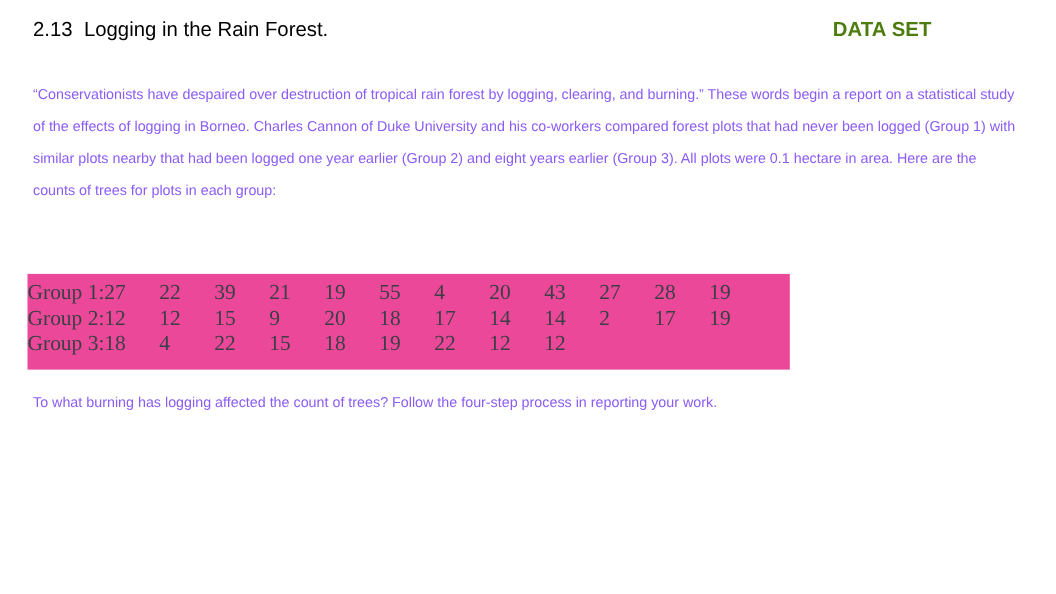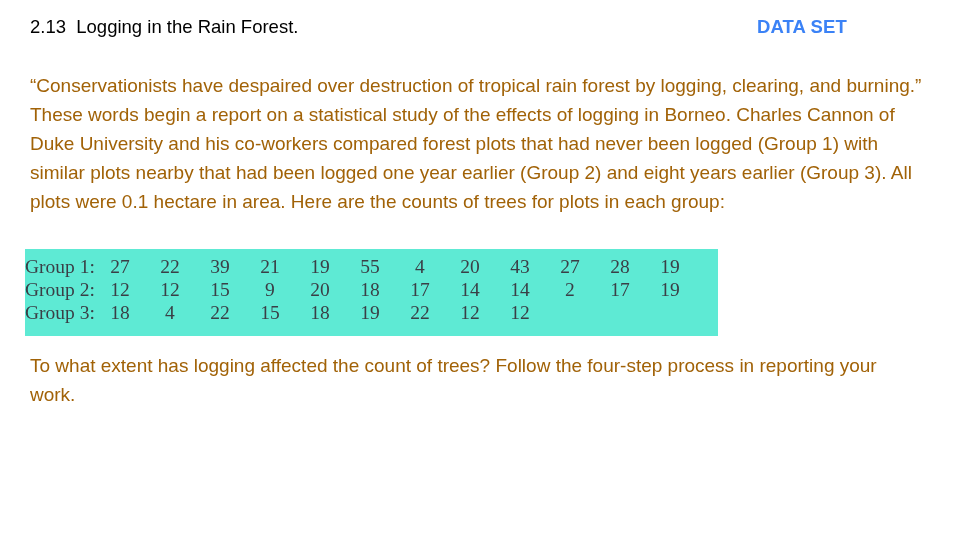--- a/index.html
+++ b/index.html
@@ -46,30 +46,30 @@
   }
   .dataset-flag {
     position: absolute;
     left: 727px;
     top: 0;
     font-size: 18.5px;
     line-height: 28px;
     font-weight: bold;
     letter-spacing: 0.1px;
     white-space: pre;
-    color: #3b82f6;
+    color: #4d7c0f;
   }
 
   
   .body-text {
     position: absolute;
     left: 30px;
-    font-size: 19px;
+    font-size: 13px;
     line-height: 29px;
-    color: #a16207;
+    color: #8b5cf6;
     width: 895px;
   }
   .intro-paragraph {
     top: 71px;
   }
   .closing-paragraph {
     top: 351px;
   }
   .body-text p {
     margin: 0;
@@ -101,39 +101,39 @@
     line-height: 23px;
     vertical-align: middle;
     white-space: nowrap;
   }
   .group-label {
     padding-left: 12px;
     padding-right: 6px;
     text-align: left;
   }
   .data-cell {
-    text-align: center;
+    text-align: left;
     width: 50px;
   }
 </style>
 </head>
 <body>
 
 <div class="slide">
 
   <div class="header-row">
     <div class="exercise-title">2.13  Logging in the Rain Forest.</div>
     <div class="dataset-flag">DATA SET</div>
   </div>
 
   <div class="body-text intro-paragraph">
     <p>“Conservationists have despaired over destruction of tropical rain forest by logging, clearing, and burning.” These words begin a report on a statistical study of the effects of logging in Borneo. Charles Cannon of Duke University and his co-workers compared forest plots that had never been logged (Group 1) with similar plots nearby that had been logged one year earlier (Group 2) and eight years earlier (Group 3). All plots were 0.1 hectare in area. Here are the counts of trees for plots in each group:</p>
   </div>
 
-  <div class="data-panel" style="background: #5eead4;">
+  <div class="data-panel" style="background: #ec4899;">
     <table class="data-table">
       <tbody>
         <tr>
           <td class="group-label">Group 1:</td>
           <td class="data-cell">27</td>
           <td class="data-cell">22</td>
           <td class="data-cell">39</td>
           <td class="data-cell">21</td>
           <td class="data-cell">19</td>
           <td class="data-cell">55</td>
@@ -172,16 +172,16 @@
           <td class="data-cell">12</td>
           <td class="data-cell"></td>
           <td class="data-cell"></td>
           <td class="data-cell"></td>
         </tr>
       </tbody>
     </table>
   </div>
 
   <div class="body-text closing-paragraph">
-    <p>To what extent has logging affected the count of trees? Follow the four-step process in reporting your work.</p>
+    <p>To what burning has logging affected the count of trees? Follow the four-step process in reporting your work.</p>
   </div>
 
 </div>
 
 </body></html>

